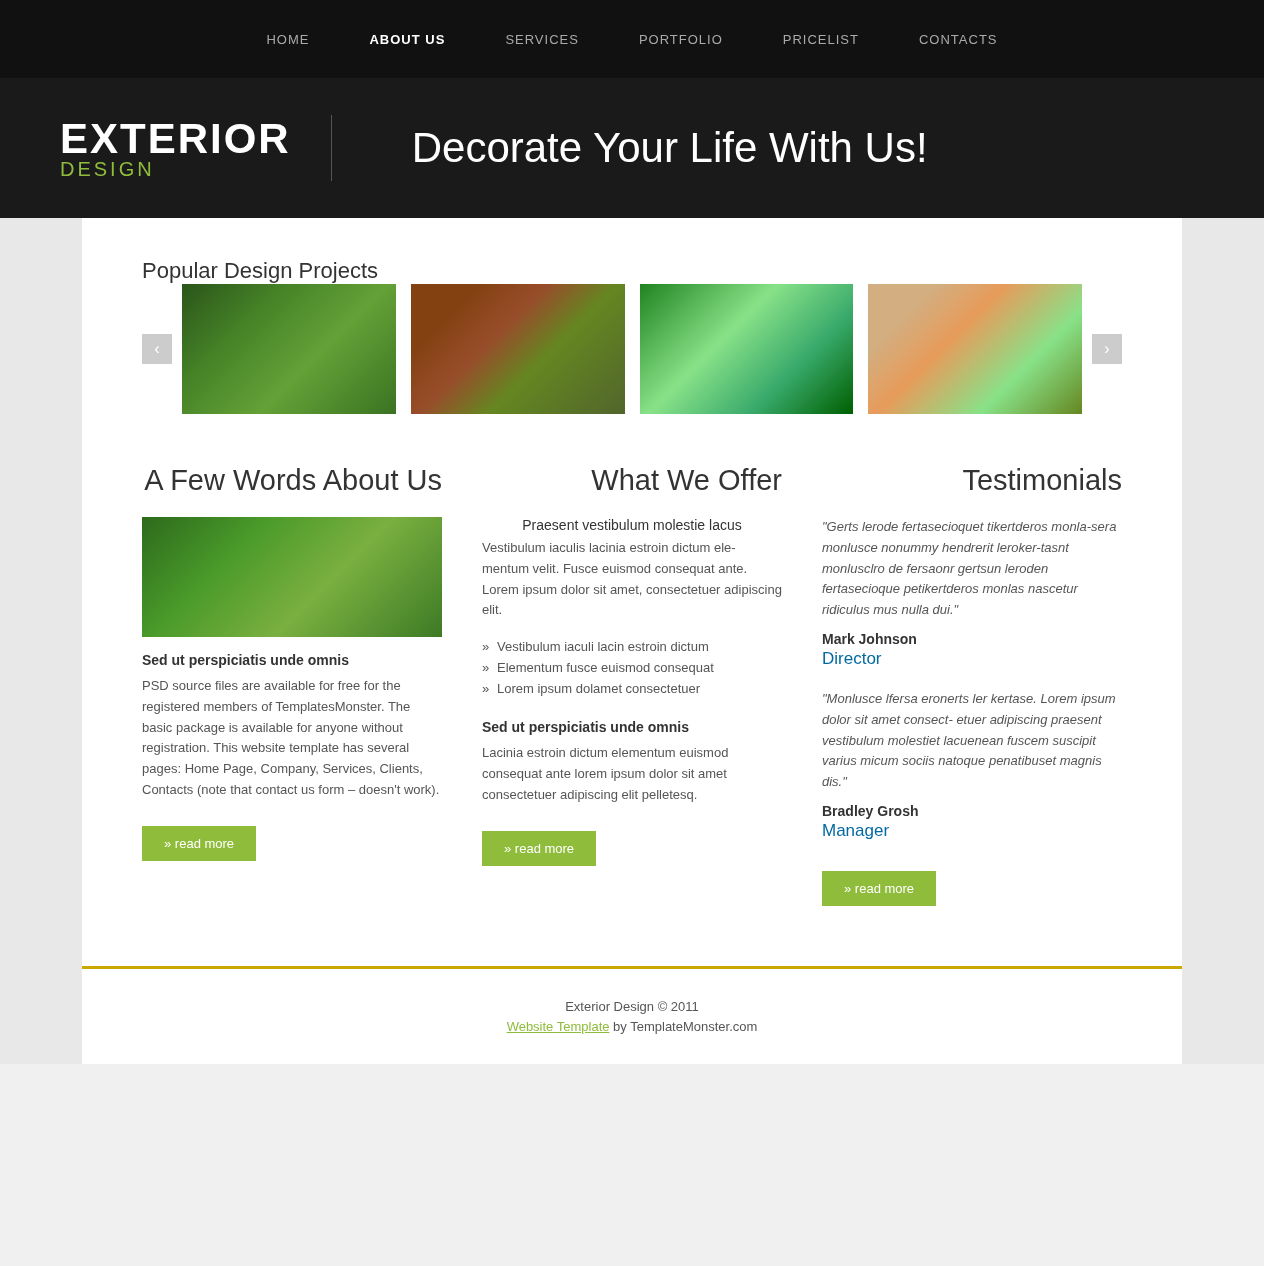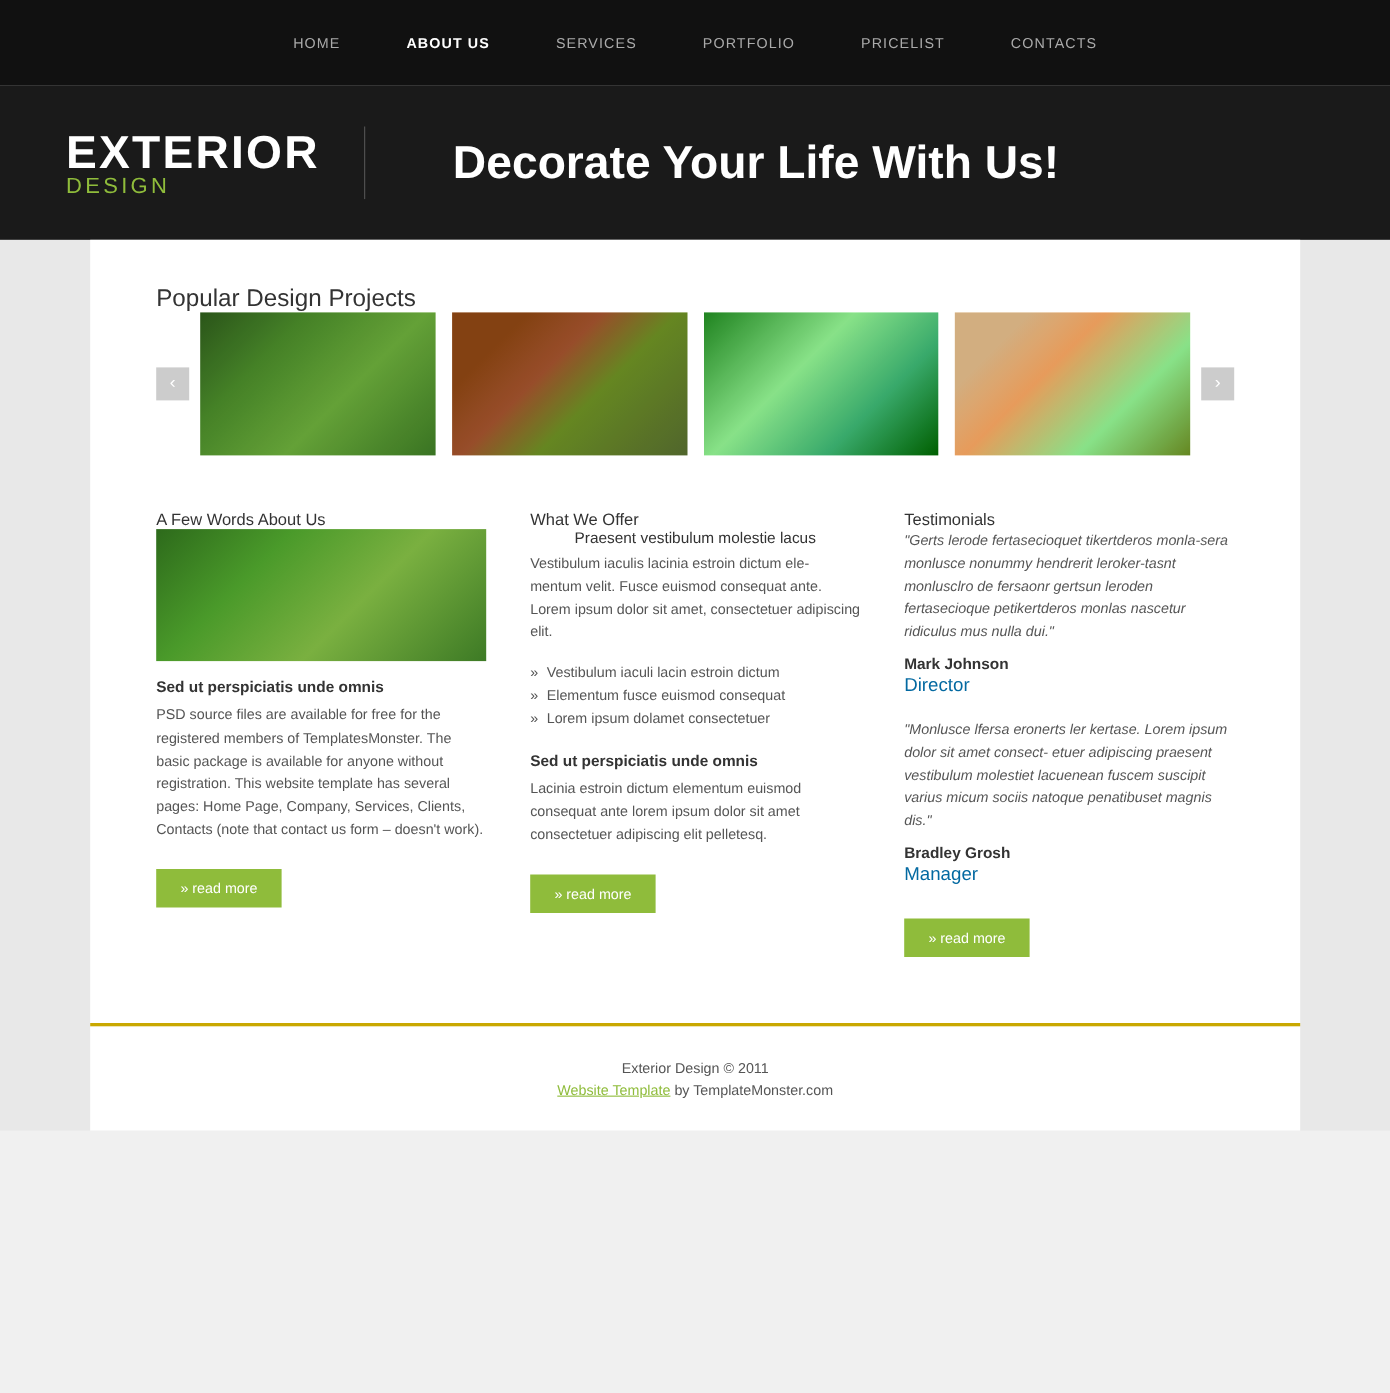--- a/index.html
+++ b/index.html
@@ -49,21 +49,21 @@
     .logo-design {
       font-size: 20px;
       color: #8fbc3b;
       text-transform: uppercase;
       letter-spacing: 3px;
       margin-top: -5px;
     }
     .tagline {
       font-size: 42px;
       color: #fff;
-      font-weight: 700;
+      font-weight: 400;
       padding-left: 40px;
     }
 
     
     .main-content {
       background: #fff;
       max-width: 1100px;
       margin: 0 auto;
       padding: 40px 60px 60px;
     }
@@ -118,23 +118,25 @@
 
     
     .three-columns {
       display: flex;
       gap: 40px;
       align-items: flex-start;
     }
     .column { flex: 1; }
 
     .col-title {
-      font-size: 15px;
+      font-size: 29px;
       font-weight: normal;
       color: #333;
+      margin-bottom: 20px;
+      text-align: right;
     }
     .col-image {
       width: 100%;
       height: 120px;
       background: linear-gradient(135deg, #2d6a1b 0%, #4a9a2a 30%, #7ab040 60%, #3d7a25 100%);
       margin-bottom: 15px;
     }
     .col-subtitle {
       font-size: 14px;
       font-weight: bold;

